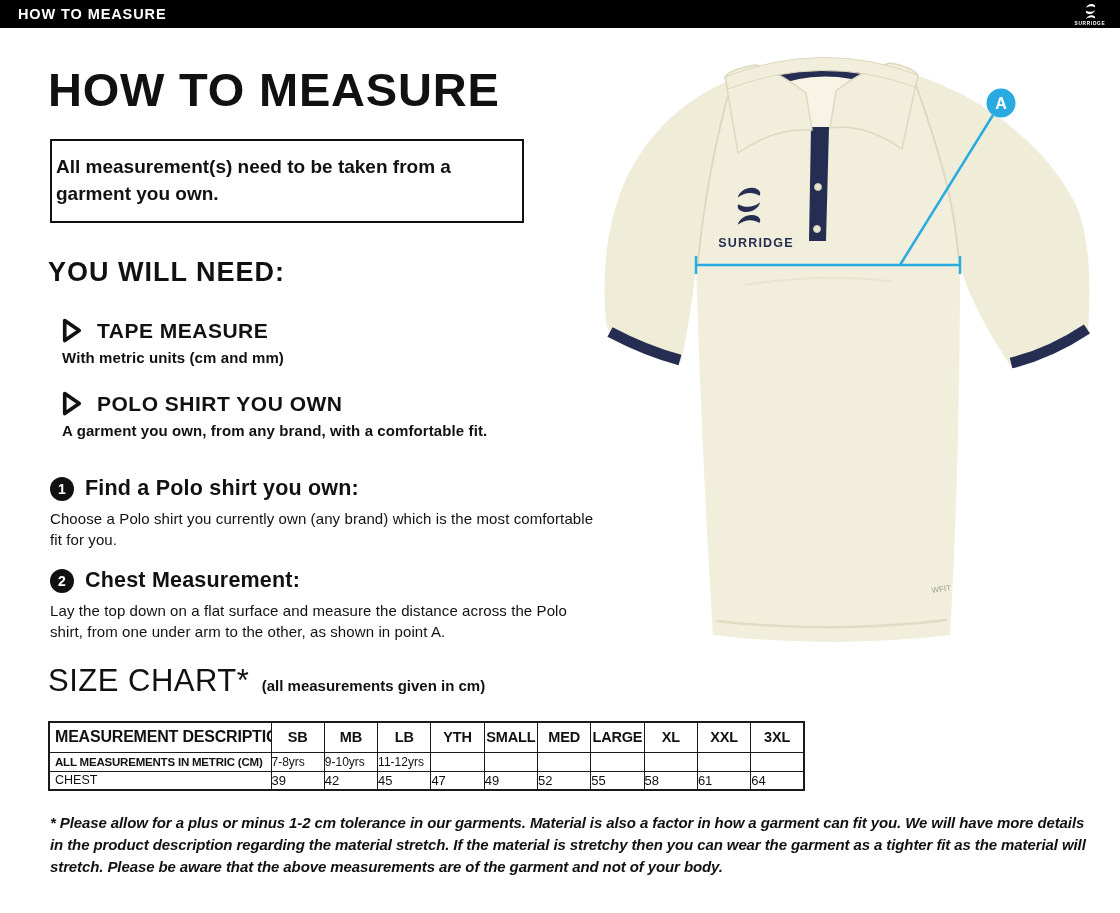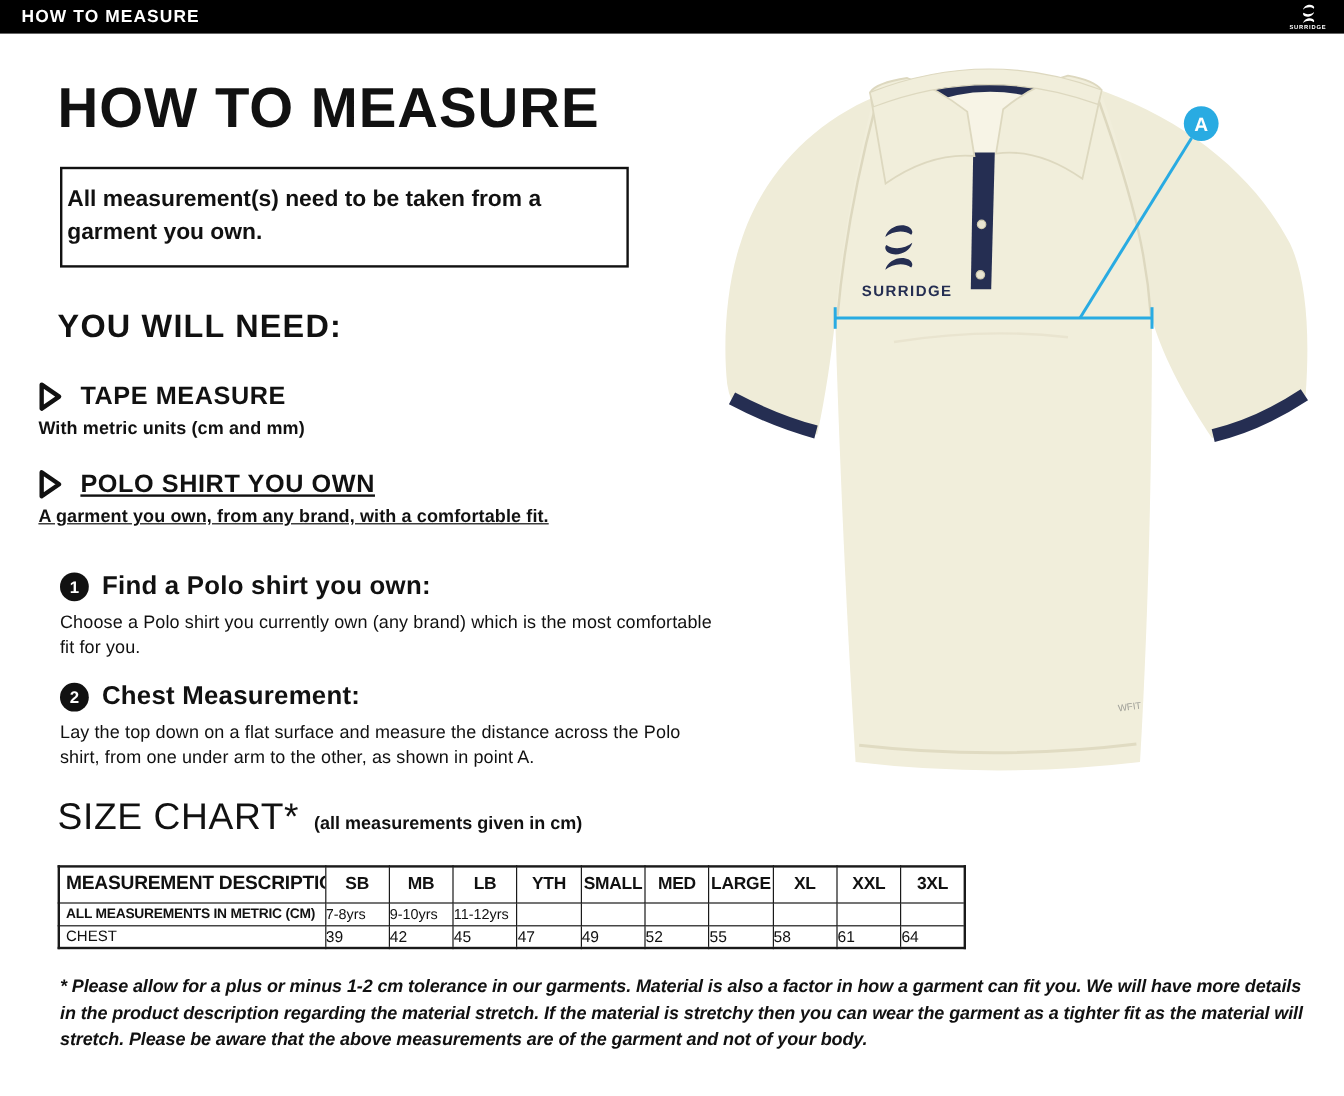--- a/index.html
+++ b/index.html
@@ -30,23 +30,23 @@
   }
   .notice-box {
     position:absolute; left:50px; top:139px; width:474px;
     border:2.5px solid #111; padding:13px 4px;
     font-size:19px; font-weight:bold; line-height:1.42;
   }
   .ywn-heading {
     position:absolute; left:48px; top:257px;
     font-size:27px; font-weight:bold; letter-spacing:1px;
   }
-  .need-item { position:absolute; left:32px; }
+  .need-item { position:absolute; left:62px; }
   .need-item.first  { top:317px; }
-  .need-item.second { top:390px;text-decoration:underline; }
+  .need-item.second { top:390px; }
   .need-head { display:flex; align-items:center; gap:15px; }
   .need-title { font-size:21px; font-weight:bold; letter-spacing:0.5px; }
   .need-desc  { margin-top:5px; font-size:15px; font-weight:bold; letter-spacing:0.1px; }
   .need-item.second .need-desc { margin-left:0; }
 
   .step { position:absolute; left:50px; }
   .step.one { top:476px; }
   .step.two { top:568px; }
   .step-head { display:flex; align-items:center; gap:11px; }
   .step-num {

